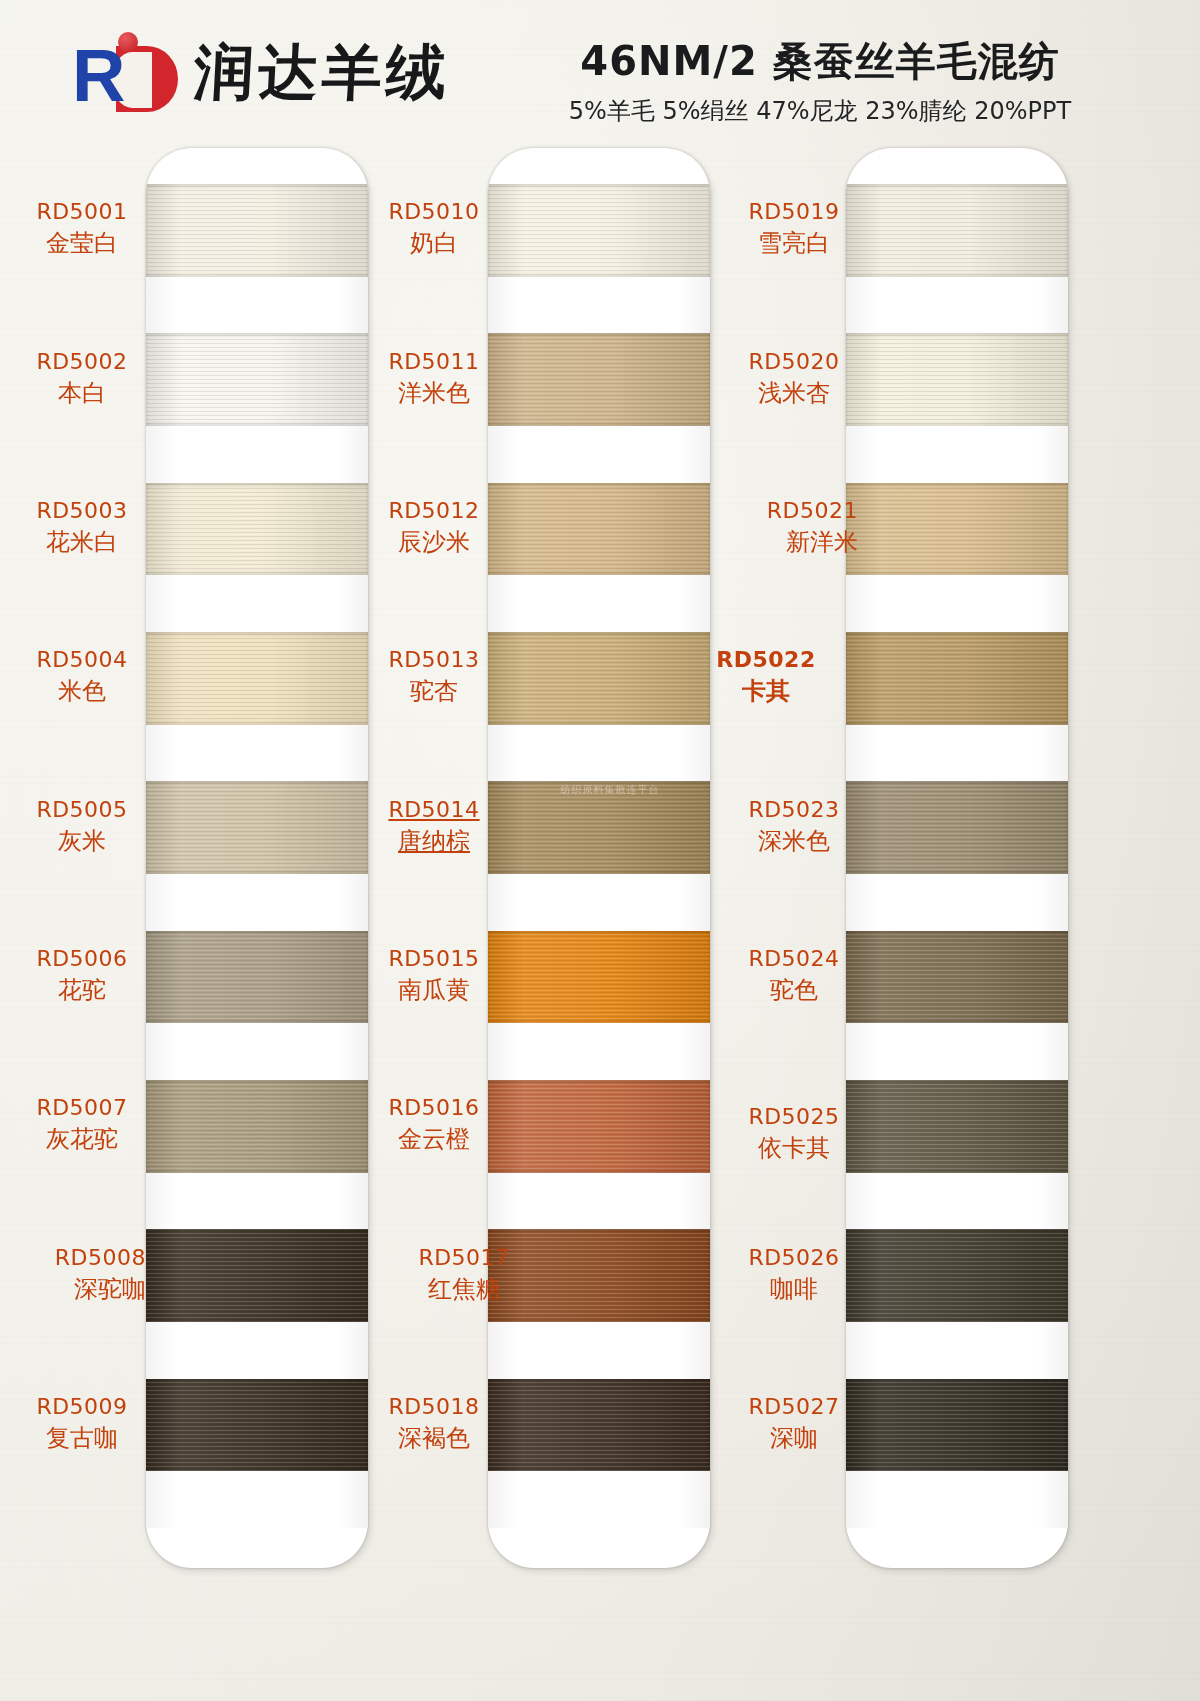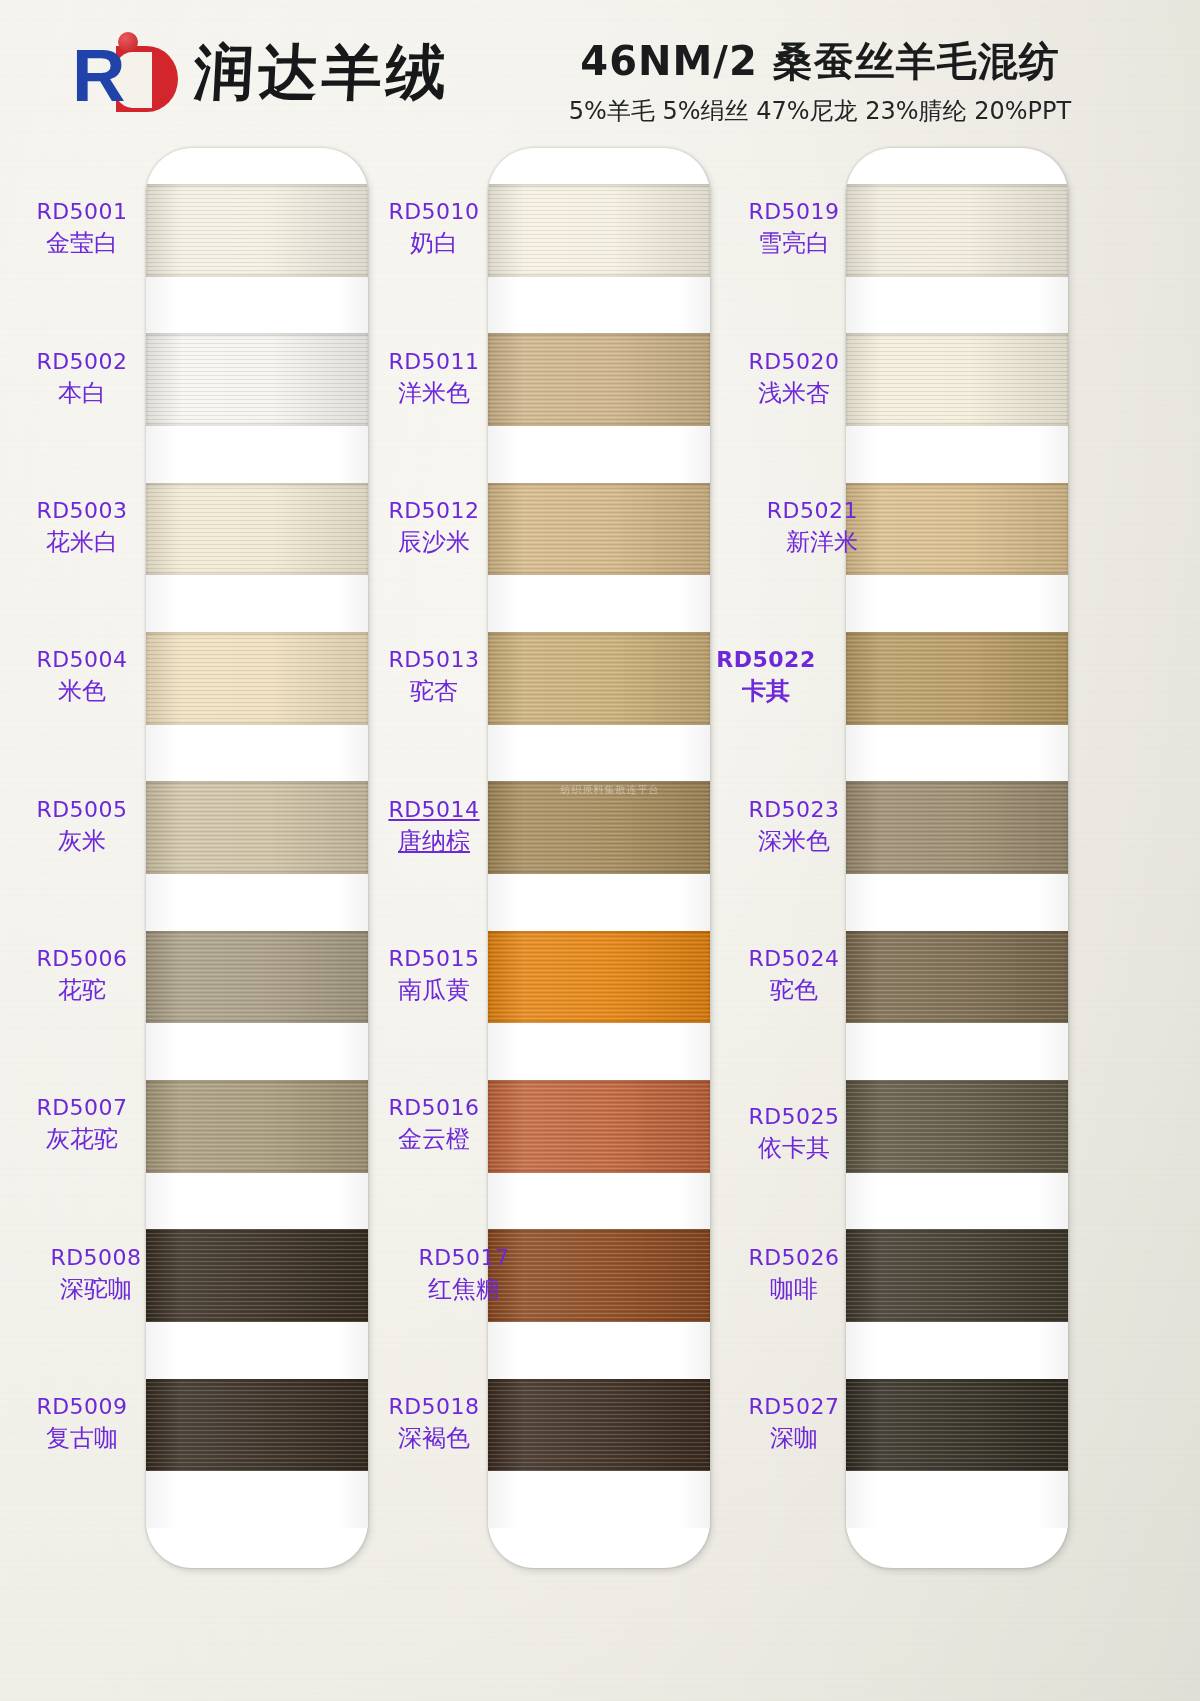--- a/index.html
+++ b/index.html
@@ -123,21 +123,21 @@
     background-image:linear-gradient(90deg,
       rgba(0,0,0,0.05) 0%, rgba(255,255,255,0) 14%,
       rgba(255,255,255,0) 86%, rgba(0,0,0,0.05) 100%);
   }
 
   
   .label{
     position:absolute;
     text-align:center;
     font-family:"DejaVu Sans","Liberation Sans",sans-serif;
-    color:#6d28d9;
+    color:#c2410c;
     line-height:1.28;
     white-space:nowrap;
   }
   .label .code{
     display:block;font-size:22px;letter-spacing:0.5px;
   }
   .label .name{
     display:block;font-size:24px;margin-top:2px;
   }
 
@@ -263,21 +263,21 @@
       <span class="name">灰米</span>
     </div>
     <div class="label" style="left: 18px; width: 128px; top: 944.96px;">
       <span class="code">RD5006</span>
       <span class="name">花驼</span>
     </div>
     <div class="label" style="left: 18px; width: 128px; top: 1094.29px;">
       <span class="code">RD5007</span>
       <span class="name">灰花驼</span>
     </div>
-    <div class="label" style="left: 32px; width: 128px; top: 1243.63px;">
+    <div class="label" style="left: 18px; width: 128px; top: 1243.63px; text-align: right;">
       <span class="code">RD5008</span>
       <span class="name">深驼咖</span>
     </div>
     <div class="label" style="left: 18px; width: 128px; top: 1392.96px;">
       <span class="code">RD5009</span>
       <span class="name">复古咖</span>
     </div>
     <div class="label" style="left: 370px; width: 128px; top: 198.293px;">
       <span class="code">RD5010</span>
       <span class="name">奶白</span>

